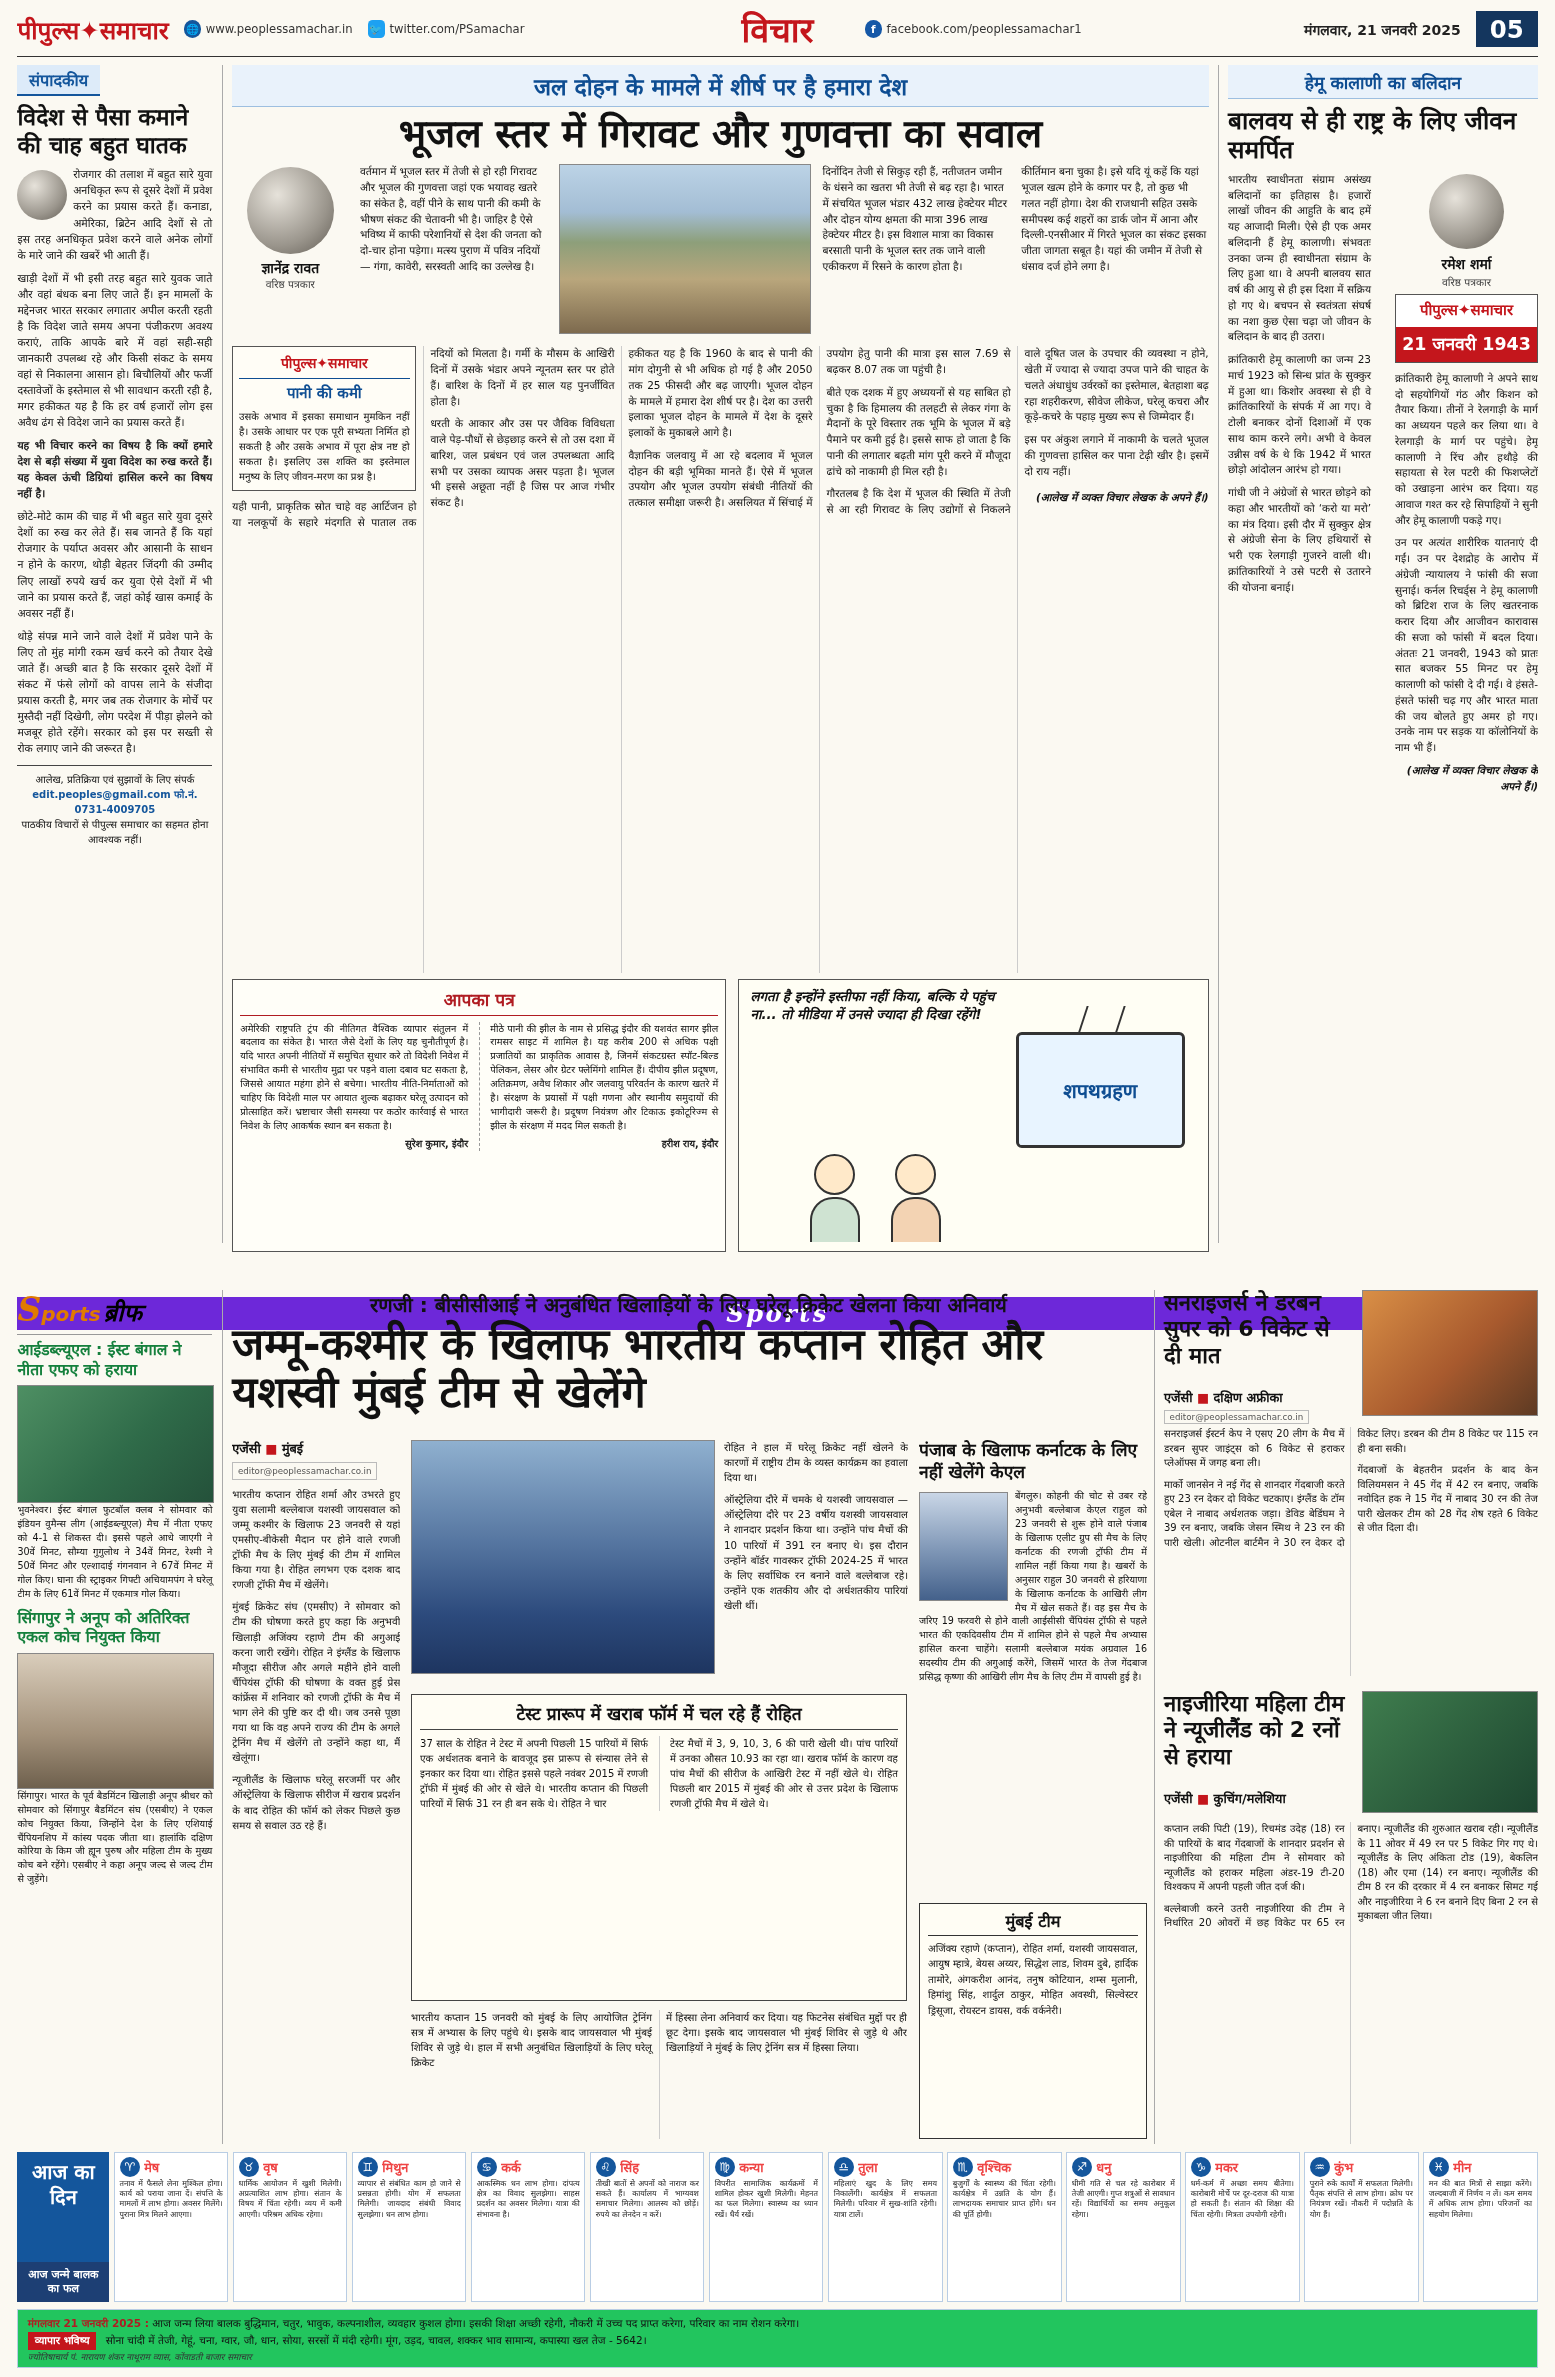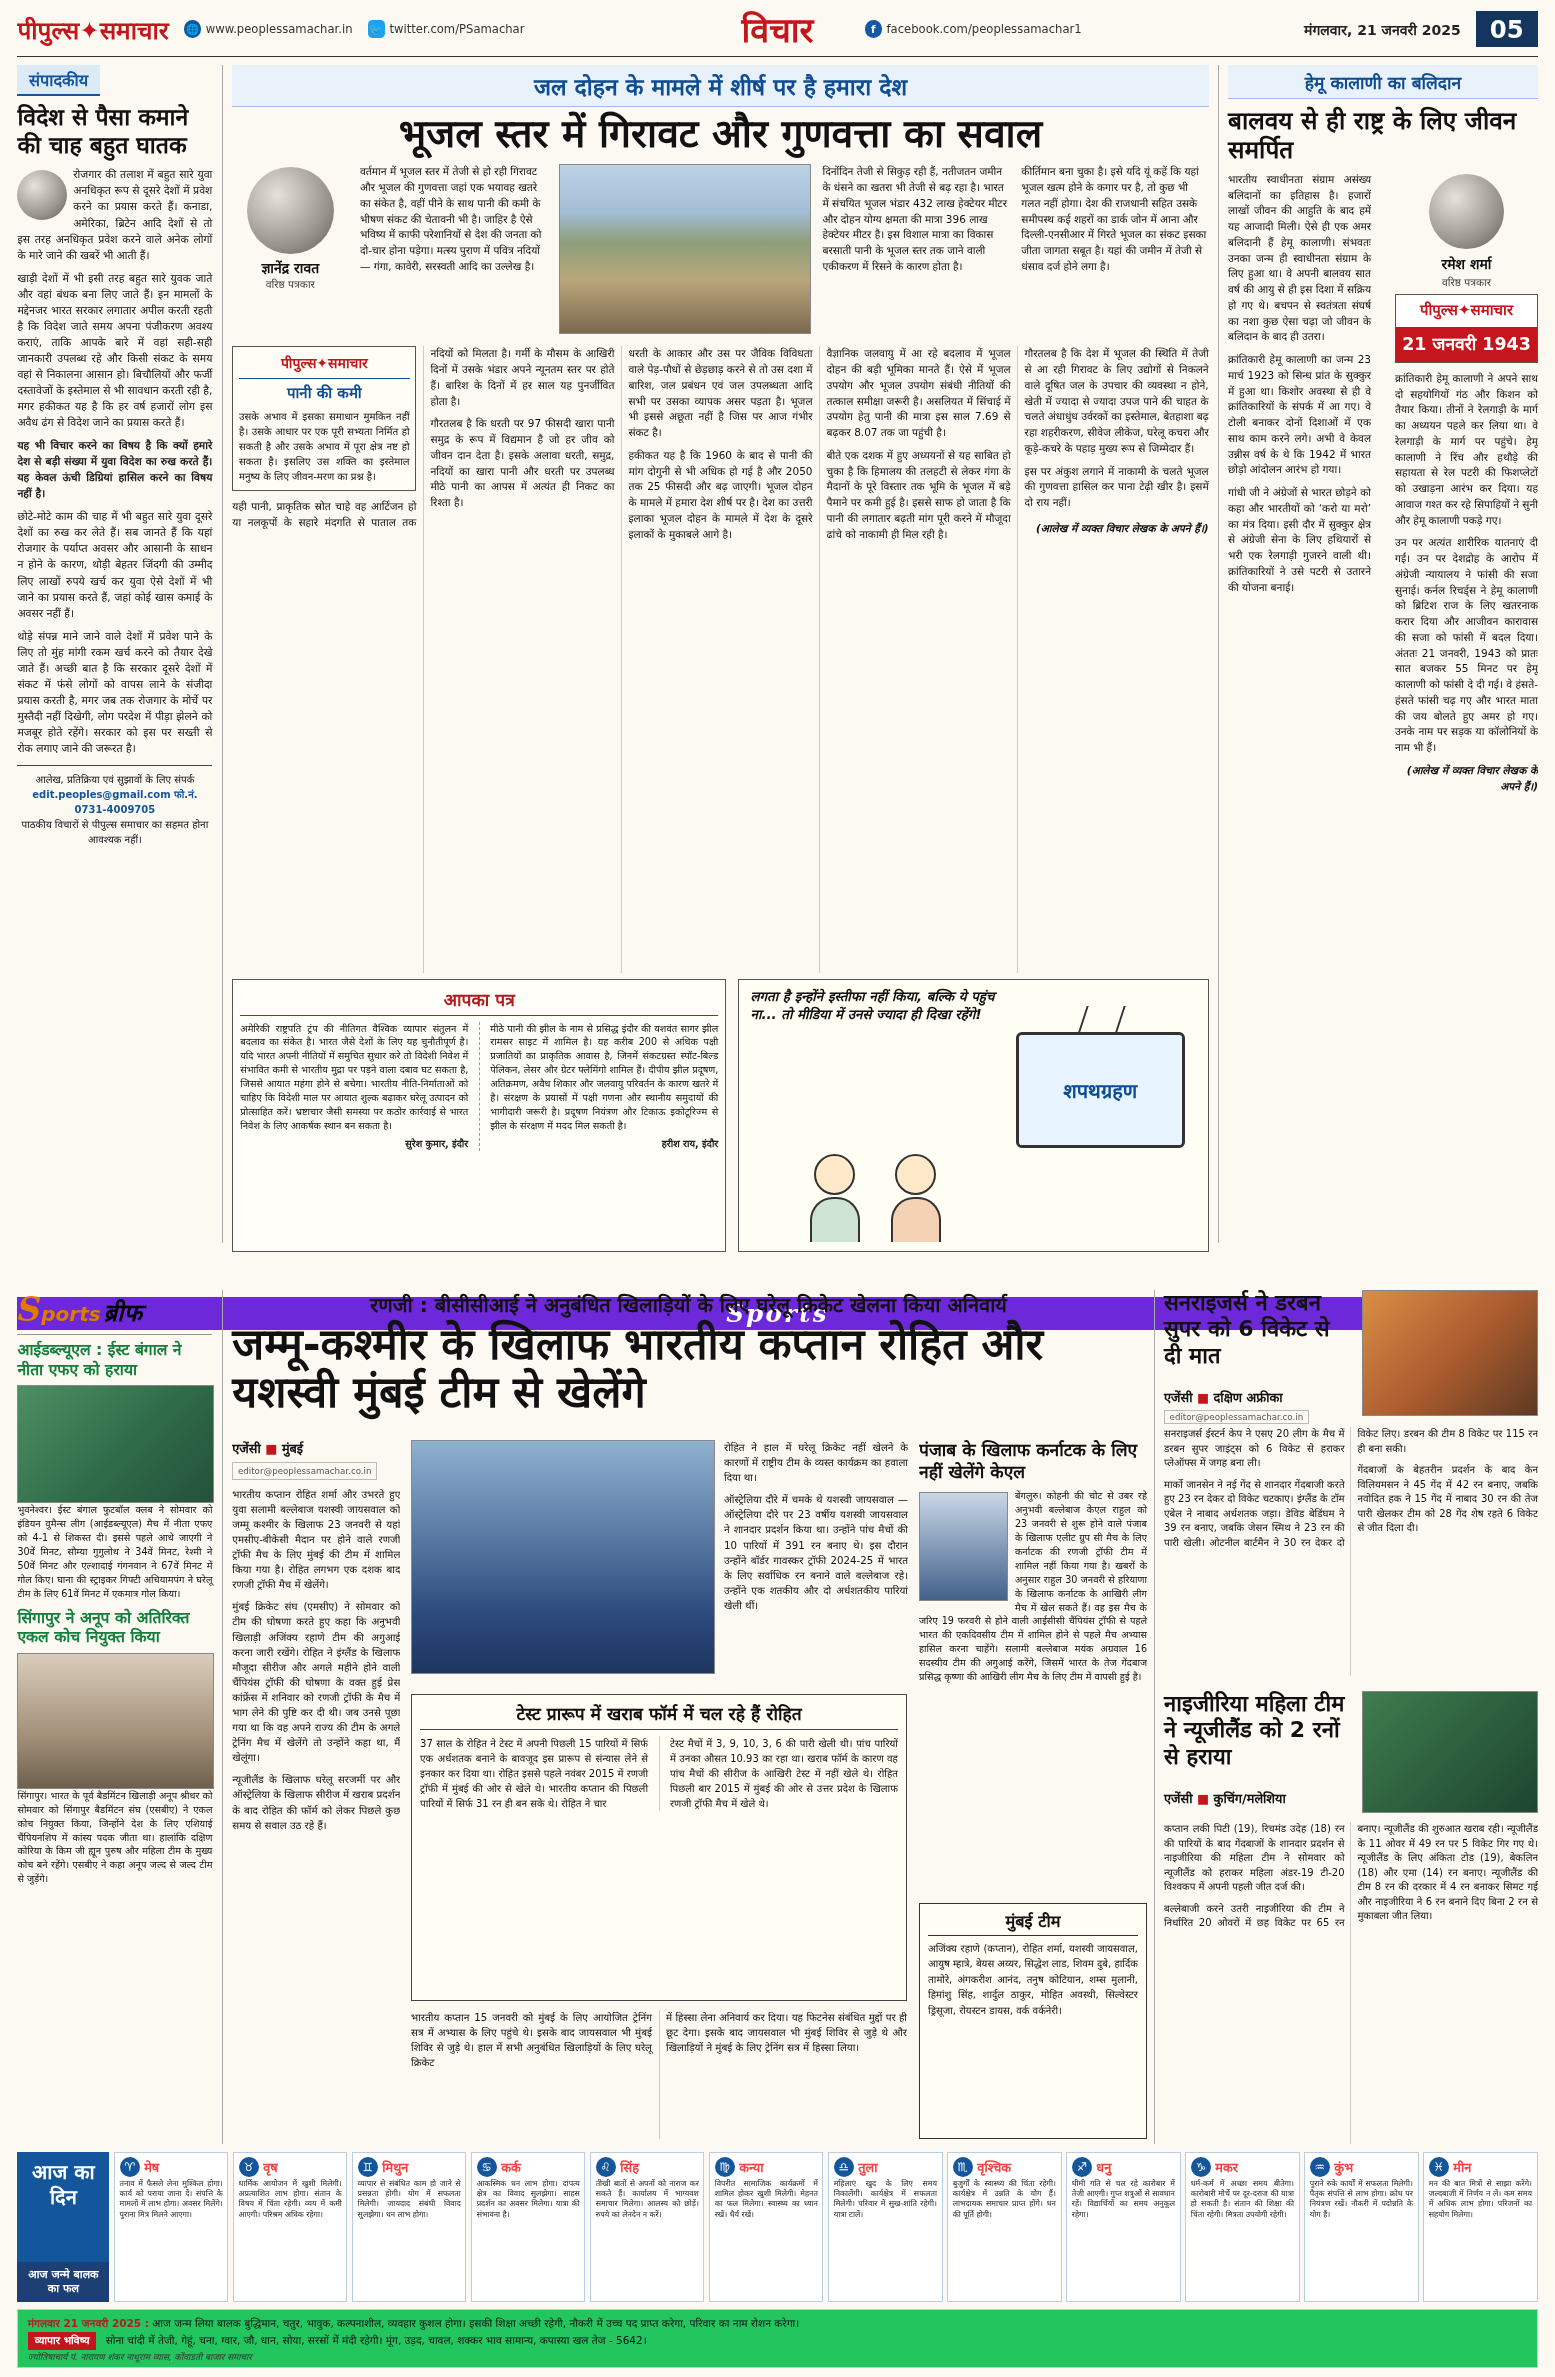--- a/index.html
+++ b/index.html
@@ -218,21 +218,20 @@
       <div class="gw-topcol">कीर्तिमान बना चुका है। इसे यदि यूं कहें कि यहां भूजल खत्म होने के कगार पर है, तो कुछ भी गलत नहीं होगा। देश की राजधानी सहित उसके समीपस्थ कई शहरों का डार्क जोन में आना और दिल्ली-एनसीआर में गिरते भूजल का संकट इसका जीता जागता सबूत है। यहां की जमीन में तेजी से धंसाव दर्ज होने लगा है।</div>
     </div>
     <div class="gw-cols">
       <div class="pani-box">
         <div class="pani-brand">पीपुल्स✦समाचार</div>
         <div class="pani-title">पानी की कमी</div>
         <div class="pani-text">उसके अभाव में इसका समाधान मुमकिन नहीं है। उसके आधार पर एक पूरी सभ्यता निर्मित हो सकती है और उसके अभाव में पूरा क्षेत्र नष्ट हो सकता है। इसलिए उस शक्ति का इस्तेमाल मनुष्य के लिए जीवन-मरण का प्रश्न है।</div>
       </div>
       <div>
           <p class="p">यही पानी, प्राकृतिक स्रोत चाहे वह आर्टिजन हो या नलकूपों के सहारे मंदगति से पाताल तक नदियों को मिलता है। गर्मी के मौसम के आखिरी दिनों में उसके भंडार अपने न्यूनतम स्तर पर होते हैं। बारिश के दिनों में हर साल यह पुनर्जीवित होता है।</p>
-          <p class="p">गौरतलब है कि धरती पर 97 फीसदी खारा पानी समुद्र के रूप में विद्यमान है जो हर जीव को जीवन दान देता है। इसके अलावा धरती, समुद्र, नदियों का खारा पानी और धरती पर उपलब्ध मीठे पानी का आपस में अत्यंत ही निकट का रिश्ता है।</p>
           <p class="p">धरती के आकार और उस पर जैविक विविधता वाले पेड़-पौधों से छेड़छाड़ करने से तो उस दशा में बारिश, जल प्रबंधन एवं जल उपलब्धता आदि सभी पर उसका व्यापक असर पड़ता है। भूजल भी इससे अछूता नहीं है जिस पर आज गंभीर संकट है।</p>
           <p class="p">हकीकत यह है कि 1960 के बाद से पानी की मांग दोगुनी से भी अधिक हो गई है और 2050 तक 25 फीसदी और बढ़ जाएगी। भूजल दोहन के मामले में हमारा देश शीर्ष पर है। देश का उत्तरी इलाका भूजल दोहन के मामले में देश के दूसरे इलाकों के मुकाबले आगे है।</p>
           <p class="p">वैज्ञानिक जलवायु में आ रहे बदलाव में भूजल दोहन की बड़ी भूमिका मानते हैं। ऐसे में भूजल उपयोग और भूजल उपयोग संबंधी नीतियों की तत्काल समीक्षा जरूरी है। असलियत में सिंचाई में उपयोग हेतु पानी की मात्रा इस साल 7.69 से बढ़कर 8.07 तक जा पहुंची है।</p>
           <p class="p">बीते एक दशक में हुए अध्ययनों से यह साबित हो चुका है कि हिमालय की तलहटी से लेकर गंगा के मैदानों के पूरे विस्तार तक भूमि के भूजल में बड़े पैमाने पर कमी हुई है। इससे साफ हो जाता है कि पानी की लगातार बढ़ती मांग पूरी करने में मौजूदा ढांचे को नाकामी ही मिल रही है।</p>
           <p class="p">गौरतलब है कि देश में भूजल की स्थिति में तेजी से आ रही गिरावट के लिए उद्योगों से निकलने वाले दूषित जल के उपचार की व्यवस्था न होने, खेती में ज्यादा से ज्यादा उपज पाने की चाहत के चलते अंधाधुंध उर्वरकों का इस्तेमाल, बेतहाशा बढ़ रहा शहरीकरण, सीवेज लीकेज, घरेलू कचरा और कूड़े-कचरे के पहाड़ मुख्य रूप से जिम्मेदार हैं।</p>
           <p class="p">इस पर अंकुश लगाने में नाकामी के चलते भूजल की गुणवत्ता हासिल कर पाना टेढ़ी खीर है। इसमें दो राय नहीं।</p>
         </div>
       <p class="gw-end">(आलेख में व्यक्त विचार लेखक के अपने हैं।)</p>
     </div>
     <div class="gw-bottom">

